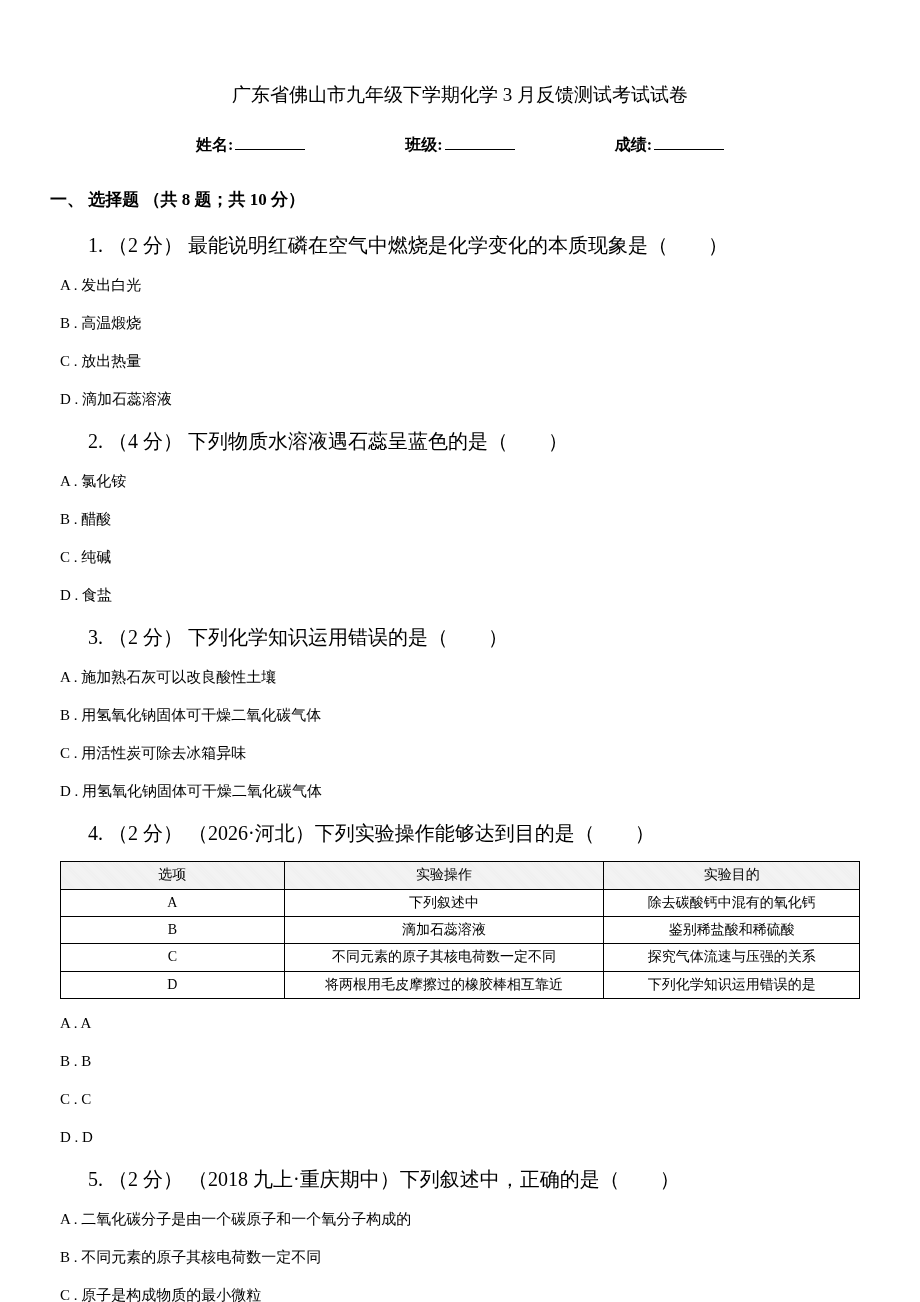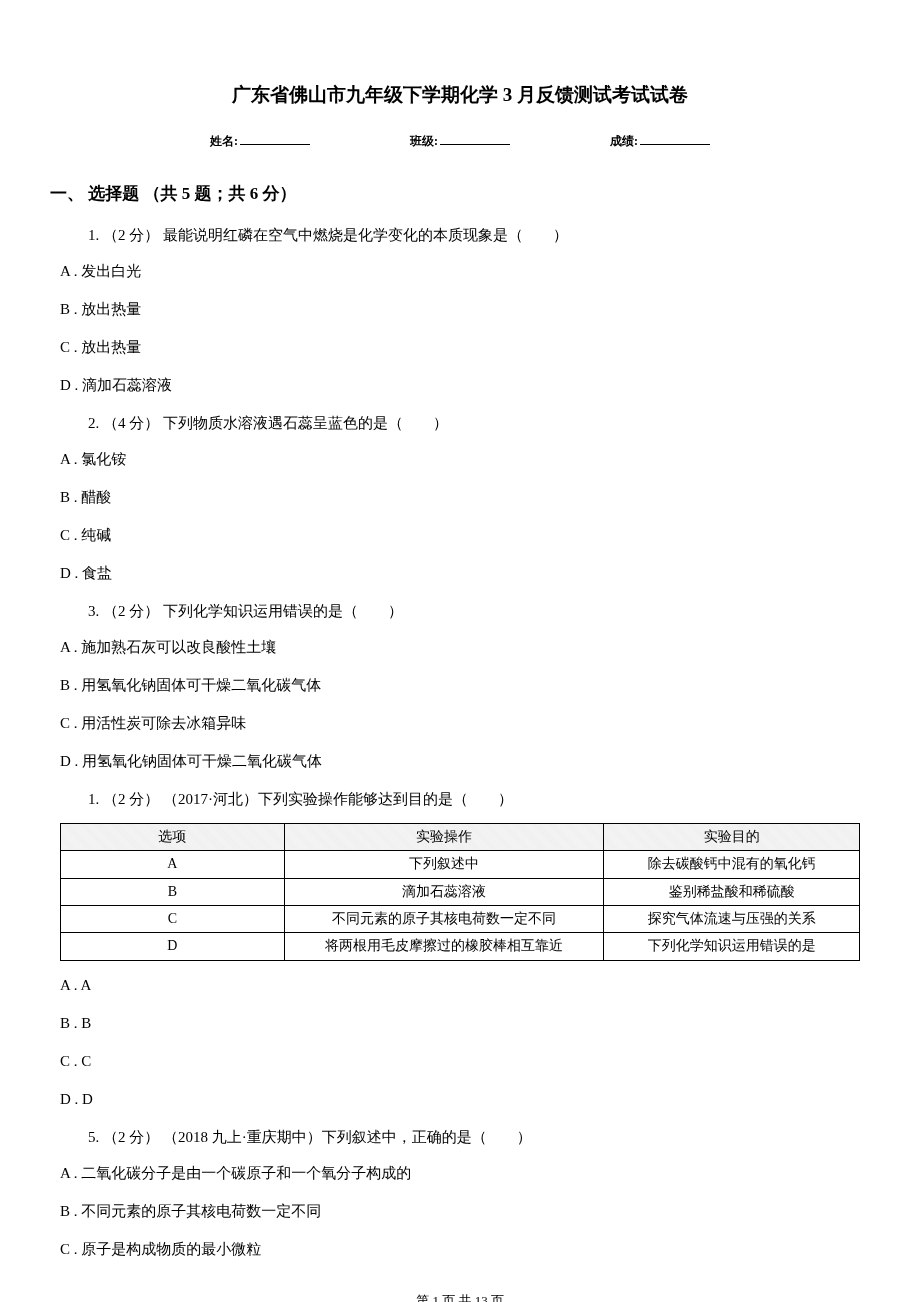--- a/index.html
+++ b/index.html
@@ -13,28 +13,28 @@
       width: 920px;
       margin: 0 auto;
       padding: 80px 60px 30px 60px;
       font-size: 15px;
       color: #000;
       line-height: 1.6;
     }
     .title {
       text-align: center;
       font-size: 19px;
-      font-weight: bold;
+      font-weight: normal;
       margin-bottom: 22px;
     }
     .info-row {
       display: flex;
       justify-content: center;
       gap: 100px;
-      font-size: 12px;
+      font-size: 16px;
       font-weight: bold;
       margin-bottom: 28px;
     }
     .info-row span {
       display: inline-flex;
       align-items: baseline;
     }
     .blank-line {
       display: inline-block;
       border-bottom: 1px solid #000;
@@ -43,21 +43,21 @@
     }
     .section-header {
       font-size: 17px;
       font-weight: bold;
       margin-bottom: 16px;
       margin-left: -10px;
     }
     .question {
       margin-left: 28px;
       margin-bottom: 12px;
-      font-size: 15px;
+      font-size: 20px;
     }
     .option {
       margin-bottom: 14px;
       font-size: 15px;
     }
     table {
       border-collapse: collapse;
       width: 100%;
       margin: 6px 0 12px 0;
       font-size: 14px;
@@ -96,41 +96,41 @@
   <span>
       <span>班级:</span>
       <span class="blank-line"></span>
     </span>
   <span>
       <span>成绩:</span>
       <span class="blank-line"></span>
     </span>
 </div>
 
-<div class="section-header">一、 选择题 （共 5 题；共 6 分）</div>
+<div class="section-header">一、 选择题 （共 8 题；共 10 分）</div>
 
 <div class="question">1.  （2 分）  最能说明红磷在空气中燃烧是化学变化的本质现象是（　　）</div>
 <div class="option">A .  发出白光</div>
-<div class="option">B .  放出热量</div>
+<div class="option">B .  高温煅烧</div>
 <div class="option">C .  放出热量</div>
 <div class="option">D .  滴加石蕊溶液</div>
 
 <div class="question">2.  （4 分）  下列物质水溶液遇石蕊呈蓝色的是（　　）</div>
 <div class="option">A .  氯化铵</div>
 <div class="option">B .  醋酸</div>
 <div class="option">C .  纯碱</div>
 <div class="option">D .  食盐</div>
 
 <div class="question">3.  （2 分）  下列化学知识运用错误的是（　　）</div>
 <div class="option">A .  施加熟石灰可以改良酸性土壤</div>
 <div class="option">B .  用氢氧化钠固体可干燥二氧化碳气体</div>
 <div class="option">C .  用活性炭可除去冰箱异味</div>
 <div class="option">D .  用氢氧化钠固体可干燥二氧化碳气体</div>
 
-<div class="question">1.  （2 分） （2017·河北）下列实验操作能够达到目的是（　　）</div>
+<div class="question">4.  （2 分） （2026·河北）下列实验操作能够达到目的是（　　）</div>
 
 <table>
   <tbody>
       <tr>
     <th style="width:28%">选项</th>
     <th style="width:40%">实验操作</th>
     <th style="width:32%">实验目的</th>
   </tr>
   <tr>
     <td>A</td>

